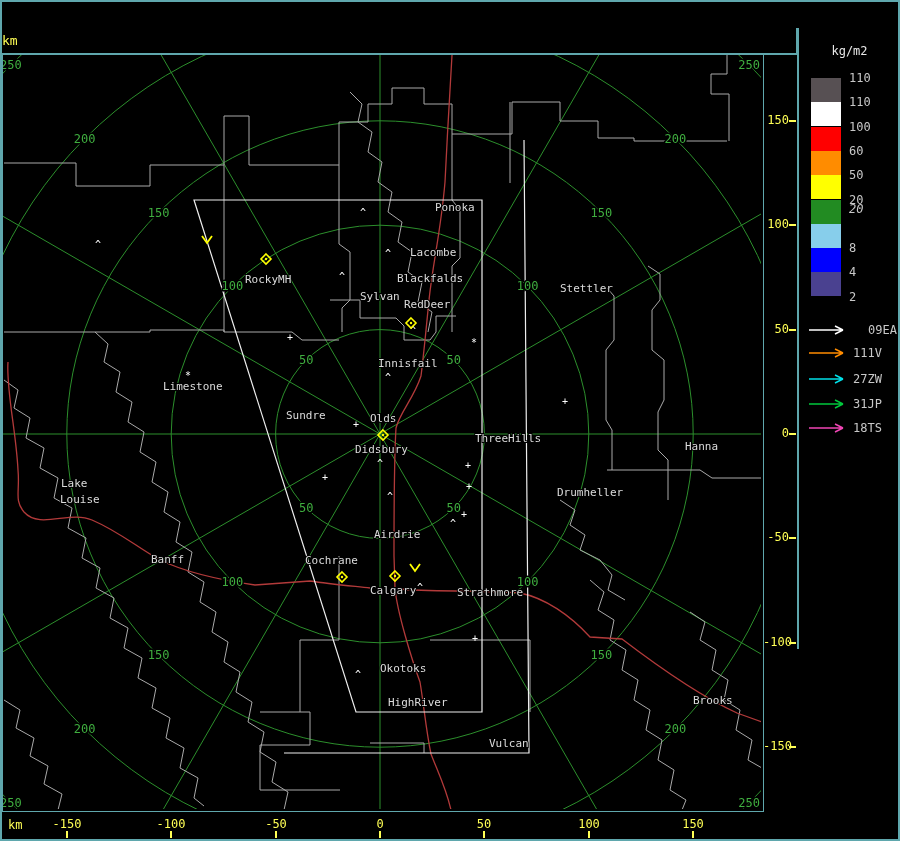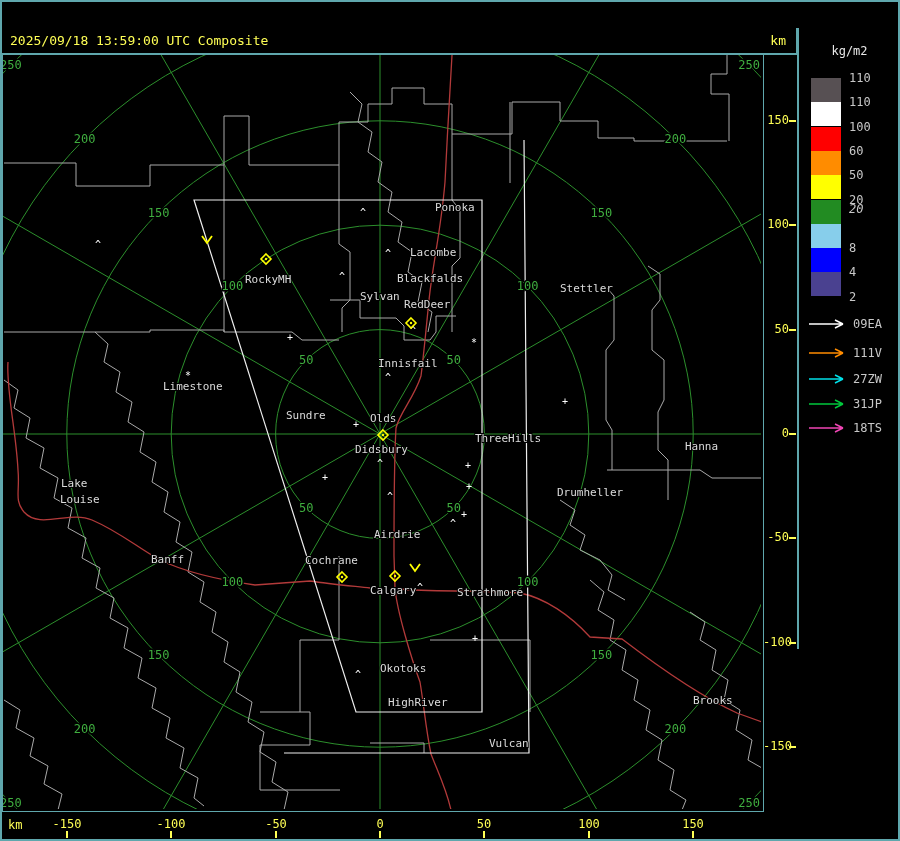--- a/index.html
+++ b/index.html
@@ -34,21 +34,20 @@
   text{font-family:"DejaVu Sans Mono",monospace;}
   .citylbl{fill:#dcdcdc;font-size:11px;paint-order:stroke;stroke:#000;stroke-width:2px;}
   .ringlbl{fill:#3fae3f;font-size:12px;paint-order:stroke;stroke:#000;stroke-width:3px;text-anchor:middle;}
   .wmark{fill:#ffffff;font-size:10px;text-anchor:middle;}
 </style>
 </head>
 <body>
 
 <div id="win">
   <div id="stampbar">
-    <span class="stamp">2025/09/18 13:59:00 UTC Composite</span>
     <span class="km">km</span>
   </div>
 
   <div id="mapwrap">
     <svg id="map-svg" width="758" height="754" viewBox="3 55 758 754" xmlns="http://www.w3.org/2000/svg">
       <g id="g-rings" fill="none" stroke="#2c8f2c" stroke-width="1">
           <circle cx="380" cy="434" r="104.4"></circle>
           <circle cx="380" cy="434" r="208.8"></circle>
           <circle cx="380" cy="434" r="313.2"></circle>
           <circle cx="380" cy="434" r="417.6"></circle>
@@ -234,21 +233,21 @@
       <div class="sval" style="top:43px;">110</div>
       <div class="sval" style="top:67px;">110</div>
       <div class="sval" style="top:92px;">100</div>
       <div class="sval" style="top:116px;">60</div>
       <div class="sval" style="top:140px;">50</div>
       <div class="sval" style="top:165px;">20</div>
       <div class="sval" style="top:174px;font-style:italic;">20</div>
       <div class="sval" style="top:213px;">8</div>
       <div class="sval" style="top:237px;">4</div>
       <div class="sval" style="top:262px;">2</div>
-      <div class="radarrow" style="top:289px;">
+      <div class="radarrow" style="top:295px;justify-content:space-between;">
         <svg width="40" height="12">
           <path d="M2,6 H36 M36,6 l-8,-4 M36,6 l-8,4" stroke="#ffffff" fill="none" stroke-width="1.5"></path>
         </svg>
         <span>09EA</span>
       </div>
       <div class="radarrow" style="top:318px;">
         <svg width="40" height="12">
           <path d="M2,6 H36 M36,6 l-8,-4 M36,6 l-8,4" stroke="#ff8c00" fill="none" stroke-width="1.5"></path>
         </svg>
         <span>111V</span>

